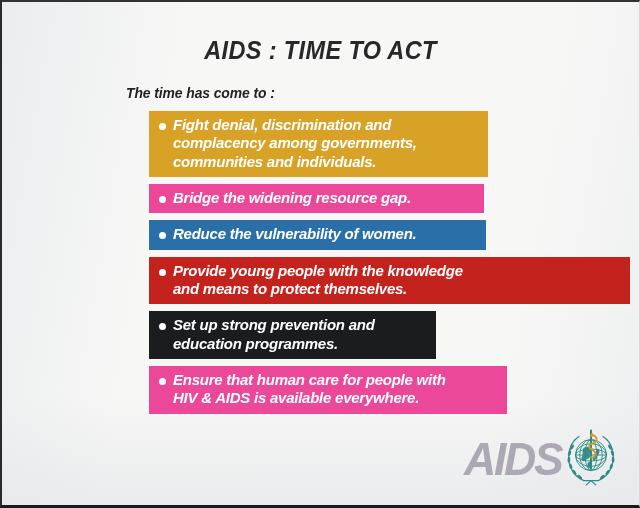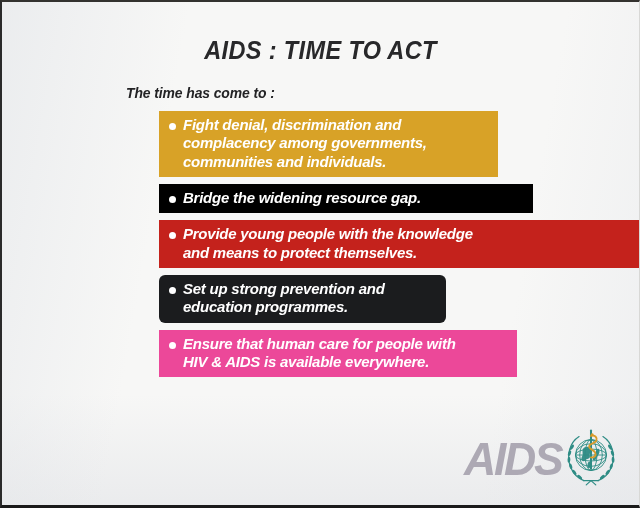--- a/index.html
+++ b/index.html
@@ -62,21 +62,21 @@
     font-weight: 900;
     color: #232325;
     letter-spacing: -0.1px;
     transform: scaleX(0.96);
     transform-origin: left center;
     white-space: nowrap;
   }
 
   #bullet-list {
     position: absolute;
-    left: 133px;
+    left: 123px;
     top: 109px;
     width: 420px;
     padding-left: 24px;
   }
 
   .bullet-block {
     position: relative;
     display: block;
     box-sizing: border-box;
     padding: 5px 9px 6px 10px;
@@ -149,34 +149,40 @@
 
   <div id="bullet-list">
       <div class="bullet-block" style="background: rgb(216, 162, 39); color: rgb(255, 255, 255); width: 339px;">
         <div class="bullet-row">
           <span class="bullet-dot"></span>
           <span class="bullet-text">Fight denial, discrimination and
 complacency among governments,
 communities and individuals.</span>
         </div>
       </div>
-      <div class="bullet-block" style="background: #000000; color: rgb(255, 255, 255); width: 374px;">
+      <div class="bullet-block" style="background: #ec4899; color: rgb(255, 255, 255); width: 335px;">
         <div class="bullet-row">
           <span class="bullet-dot"></span>
           <span class="bullet-text">Bridge the widening resource gap.</span>
+        </div>
+      </div>
+      <div class="bullet-block" style="background: rgb(43, 111, 168); color: rgb(255, 255, 255); width: 337px;">
+        <div class="bullet-row">
+          <span class="bullet-dot"></span>
+          <span class="bullet-text">Reduce the vulnerability of women.</span>
         </div>
       </div>
       <div class="bullet-block" style="background: rgb(196, 34, 28); color: rgb(255, 255, 255); width: 481px;">
         <div class="bullet-row">
           <span class="bullet-dot"></span>
           <span class="bullet-text">Provide young people with the knowledge
 and means to protect themselves.</span>
         </div>
       </div>
-      <div class="bullet-block" style="background: rgb(27, 28, 30); color: rgb(255, 255, 255); width: 287px; border-radius: 6px;">
+      <div class="bullet-block" style="background: rgb(27, 28, 30); color: rgb(255, 255, 255); width: 287px;">
         <div class="bullet-row">
           <span class="bullet-dot"></span>
           <span class="bullet-text">Set up strong prevention and
 education programmes.</span>
         </div>
       </div>
       <div class="bullet-block" style="background: #ec4899; color: rgb(255, 255, 255); width: 358px;">
         <div class="bullet-row">
           <span class="bullet-dot"></span>
           <span class="bullet-text">Ensure that human care for people with

